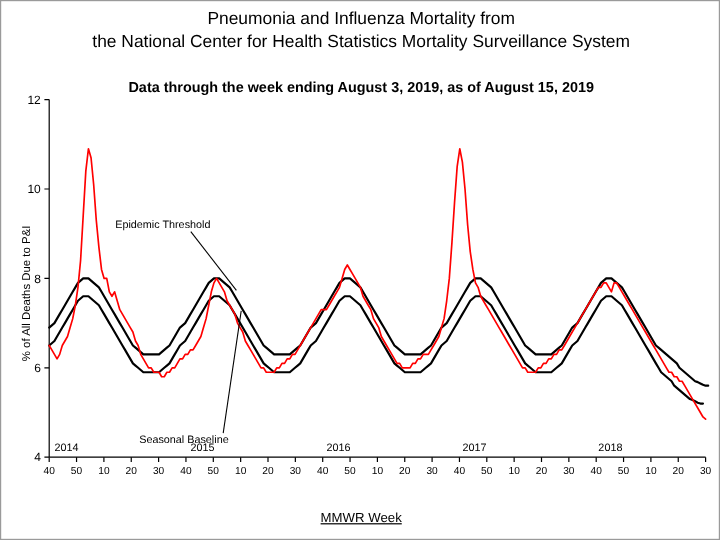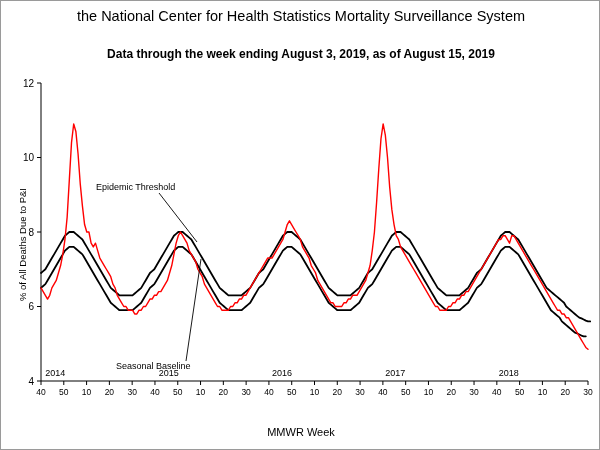--- a/index.html
+++ b/index.html
@@ -65,20 +65,21 @@
     top: 300px;
   }
   .axis-label-x {
     position: absolute;
     font-size: 11px;
     color: #000;
     width: 600px;
     text-align: center;
     top: 425px;
     left: 0;
+    text-decoration: underline;
   }
   .tick-text {
     font-size: 8.5px;
     fill: #000;
     font-family: "Liberation Sans", sans-serif;
   }
   .ytick-text {
     font-size: 10px;
     fill: #000;
     font-family: "Liberation Sans", sans-serif;
@@ -93,20 +94,21 @@
     fill: #000;
     font-family: "Liberation Sans", sans-serif;
   }
 </style>
 </head>
 <body>
 
 <div id="root">
 
   <div class="title-block">
+    <div class="title-line">Pneumonia and Influenza Mortality from</div>
     <div class="title-line">the National Center for Health Statistics Mortality Surveillance System</div>
     <div class="subtitle-line">Data through the week ending August 3, 2019, as of August 15, 2019</div>
   </div>
 
   <div class="plot-wrap">
     <svg class="chart" id="chart-svg" width="600" height="450">
         <line x1="40" y1="82" x2="40" y2="380" stroke="#000000" stroke-width="1"></line>
         <line x1="40" y1="380" x2="587" y2="380" stroke="#000000" stroke-width="1"></line>
         <line x1="36" y1="380" x2="40" y2="380" stroke="#000000" stroke-width="1"></line>
         <text x="33" y="383.5" text-anchor="end" class="ytick-text">4</text>

